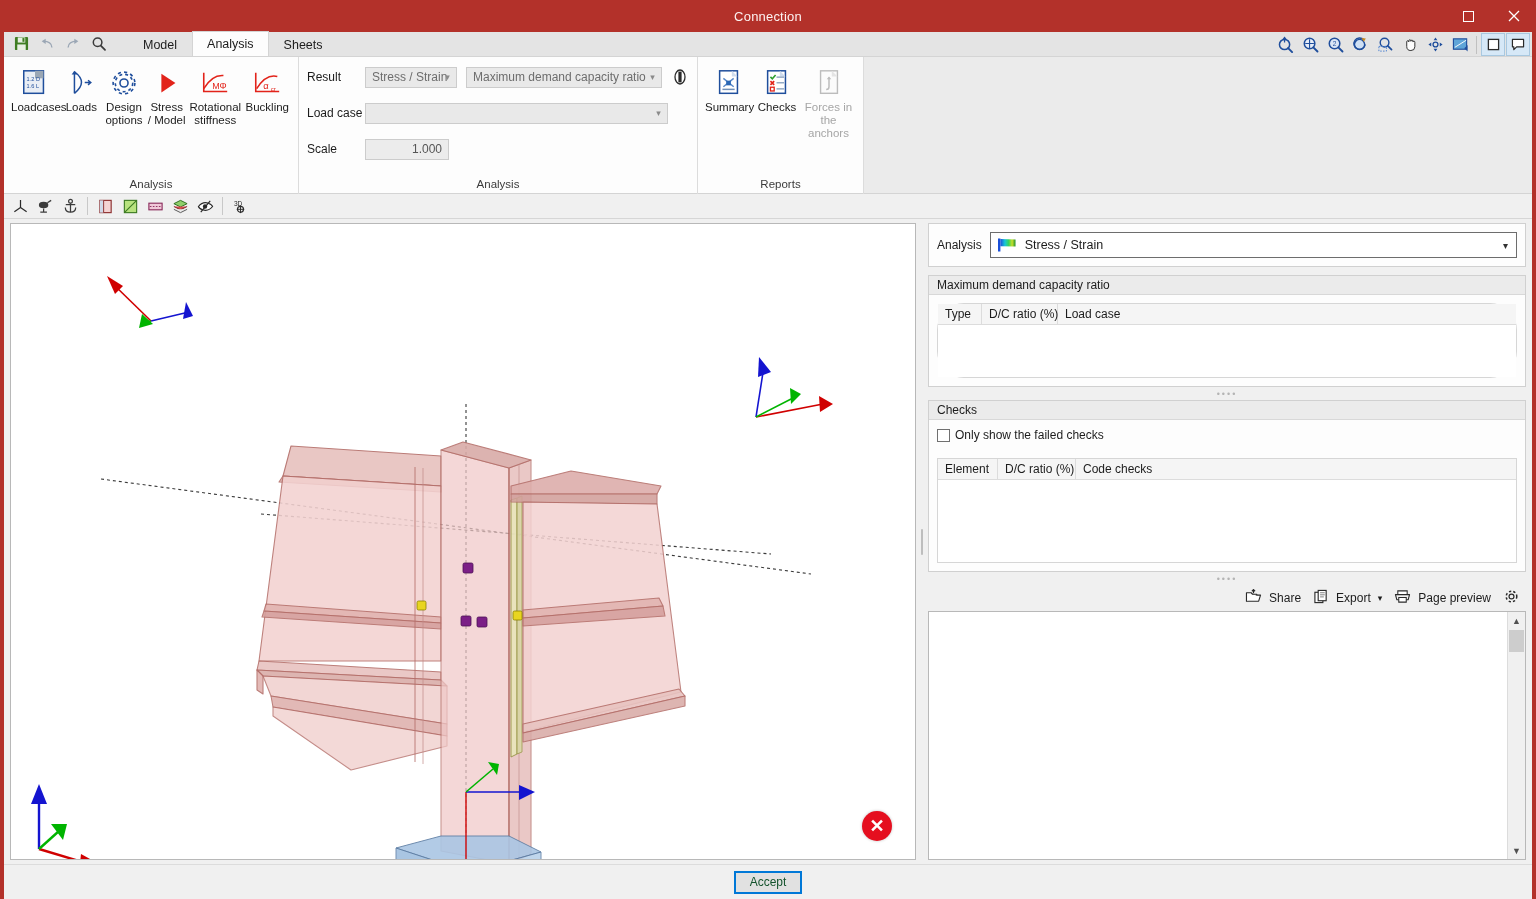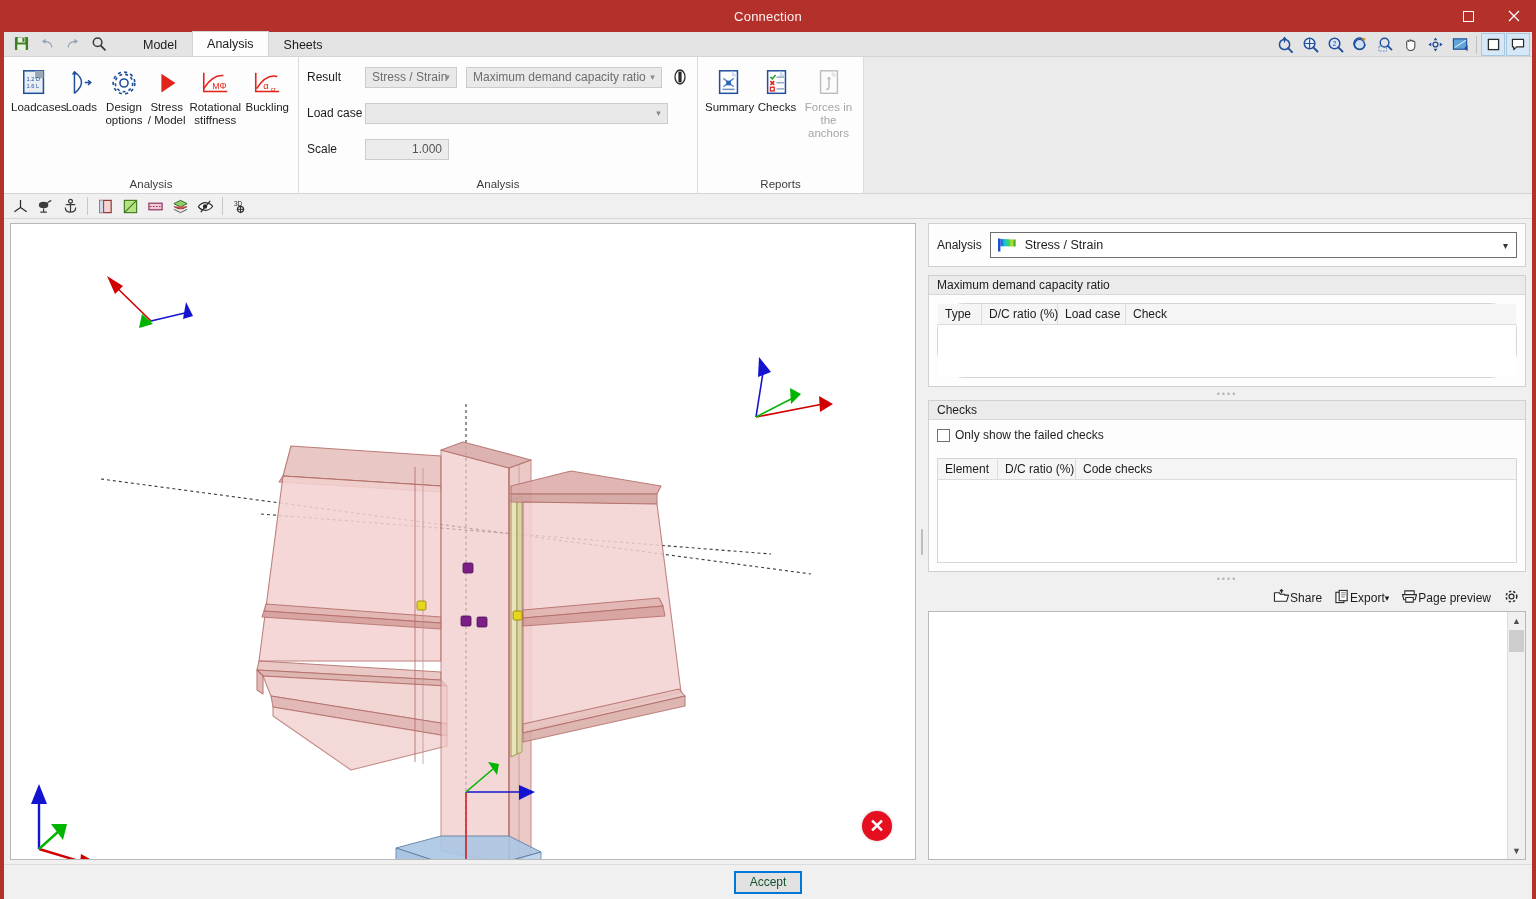--- a/index.html
+++ b/index.html
@@ -234,21 +234,21 @@
     background: #fff; margin-right: 5px; cursor: default;
   }
   .chk-row label { font-size: 12px; cursor: default; }
 
   
   #report-tools {
     display: flex; align-items: center; justify-content: flex-end;
     gap: 4px; height: 26px; padding-right: 2px;
   }
   .rt-btn {
-    display: flex; align-items: center; gap: 0;
+    display: flex; align-items: center; gap: 7px;
     padding: 2px 4px; font-size: 12px; cursor: default;
     color: #1c1c1c;
   }
 
   #report-area {
     flex: 1 1 auto; border: 1px solid #b8b8b8; background: #fff;
     display: flex; min-height: 0;
   }
   #report-canvas { flex: 1 1 auto; background: #fff; }
   #report-scroll {
@@ -780,21 +780,20 @@
         <div style="height:8px;"></div>
 
         <div class="group-box" style="height:112px; display:flex; flex-direction:column;">
           <div class="gb-header">Maximum demand capacity ratio</div>
           <div class="gb-body" style="flex:1 1 auto; display:flex;">
             <div class="tbl-wrap" style="flex:1 1 auto;border-radius:27px;">
               <div class="tbl-head">
                 <div class="th" style="width:44px;">Type</div>
                 <div class="th" style="width:76px;">D/C ratio (%)</div>
                 <div class="th" style="width:68px;">Load case</div>
-                <div class="th">Check</div>
               </div>
               <div class="tbl-body"></div>
             </div>
           </div>
         </div>
 
         <div class="splitter-dots">••••</div>
 
         <div class="group-box" style="height:172px; display:flex; flex-direction:column;">
           <div class="gb-header">Checks</div>

